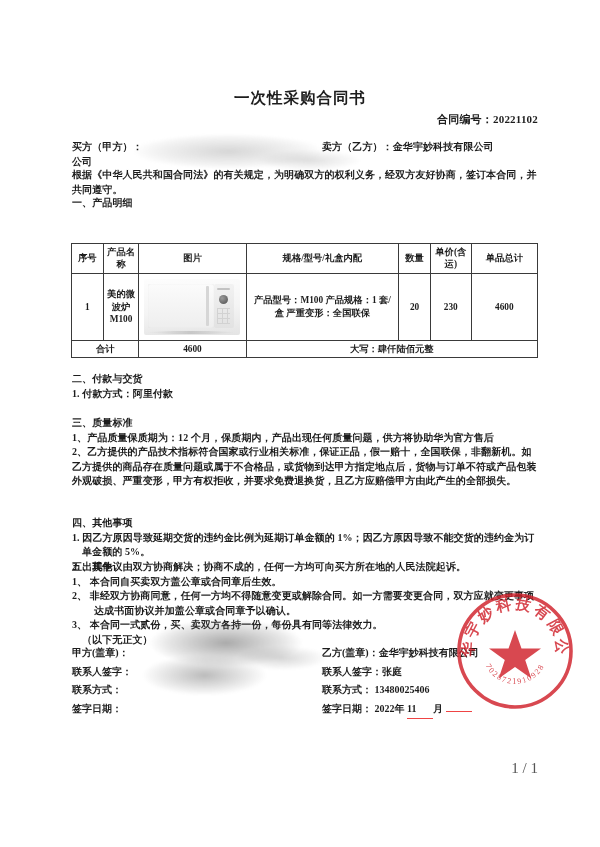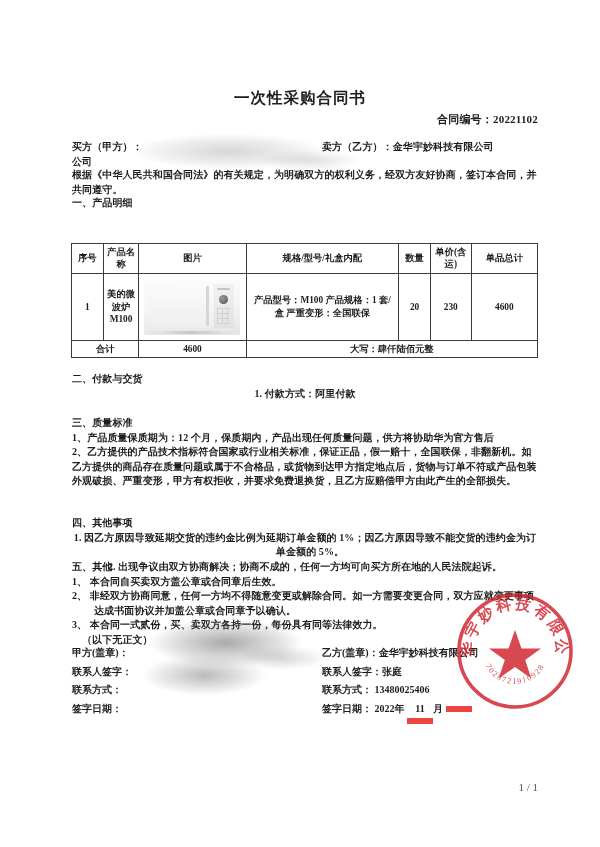--- a/index.html
+++ b/index.html
@@ -132,39 +132,39 @@
   td.sum-label{width:59px;}
   td.sum-val{text-align:left;padding-left:8px;}
   td.sum-words{text-align:center;}
 
   .sec-b{top:372px;}
   .sec-c{top:416px;}
   .sec-d{top:516px;}
   .sec-e{top:560px;}
 
   .sec-block .line{display:block;}
-  .hang{padding-left:10px;text-indent:-10px;text-align:center;}
+  .hang{padding-left:10px;text-indent:-10px;}
   .hang2{padding-left:22px;text-indent:-22px;}
 
   
   .sign{
     position:absolute;
     top:644px;
     left:72px;
     width:466px;
     font-size:10px;
     font-weight:bold;
     line-height:18.5px;
   }
   .sign .cols{display:flex;}
   .sign .col-a{width:250px;}
   .sign .col-b{flex:1;}
   .sign .ln{display:block;white-space:nowrap;}
   .fill{display:inline-block;border-bottom:1px solid transparent;min-width:40px;}
-  .date-us{display:inline-block;min-width:26px;border-bottom:6px solid #ef4444;text-align:center;}
+  .date-us{display:inline-block;min-width:26px;border-bottom:1px solid #ef4444;}
 
   
   .smudge{position:absolute;pointer-events:none;}
   .smudge-top{
     left:118px;top:128px;width:245px;height:52px;
     background:
       radial-gradient(ellipse 120px 22px at 45% 45%,rgba(120,120,120,.30),rgba(140,140,140,.10) 62%,rgba(255,255,255,0) 80%),
       radial-gradient(ellipse 70px 14px at 78% 62%,rgba(110,110,110,.22),rgba(255,255,255,0) 75%);
     filter:blur(1.1px);
   }
@@ -183,22 +183,22 @@
     left:452px;top:588px;
     width:126px;height:126px;
     pointer-events:none;
     opacity:.82;
   }
   .seal svg{display:block;}
 
   .footer{
     position:absolute;
     right:62px;
-    bottom:54px;
-    font-size:11px;
+    bottom:70px;
+    font-size:15px;
     color:#555;
   }
 </style>
 </head>
 <body>
 
 <div class="page">
 
   <div class="doc-title">一次性采购合同书</div>
 

